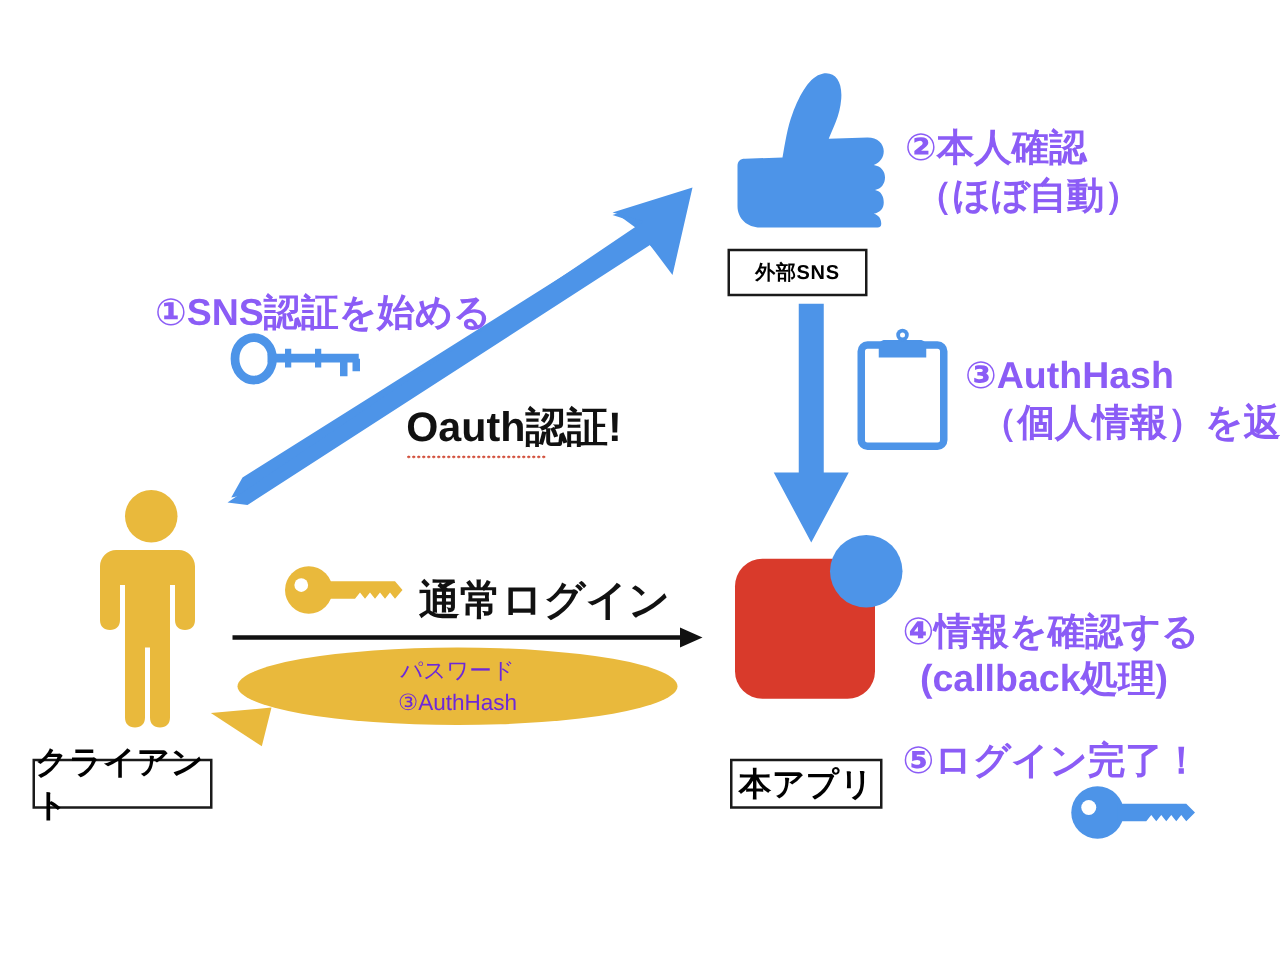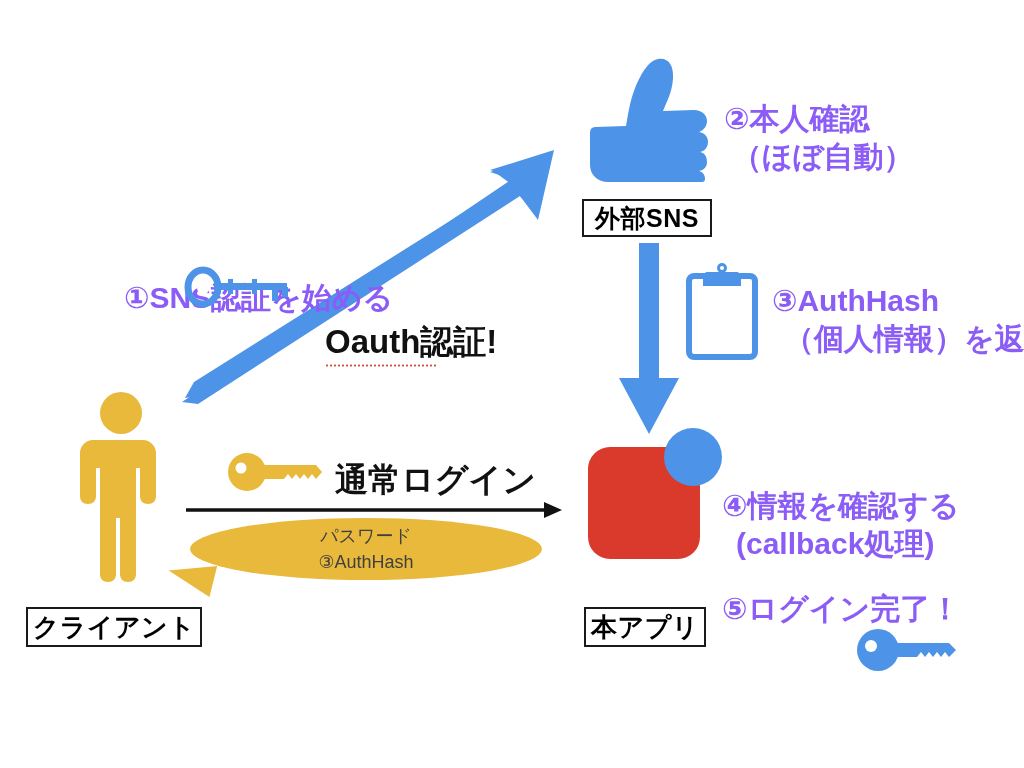--- a/index.html
+++ b/index.html
@@ -64,21 +64,21 @@
   }
 
   
   .bubble {
     background: #e9b93c;
     border-radius: 50%;
     display: flex;
     flex-direction: column;
     align-items: center;
     justify-content: center;
-    color: #404040;
+    color: #6d28d9;
     text-align: center;
     line-height: 1.45;
   }
   .bubble-tail {
     width: 0; height: 0;
     border-top: 16px solid transparent;
     border-bottom: 16px solid transparent;
     border-right: 46px solid #e9b93c;
   }
 
@@ -108,30 +108,30 @@
   <svg class="abs" style="left:578px; top:55px; width:132px; height:128px;" viewBox="0 0 132 128">
     <path d="M 12,78 C 12,74 14,72 18,72 L 48,71 C 50,60 52,46 56,36
              C 62,20 70,6 80,4 C 90,2 96,10 95,24 C 94,38 88,48 85,56
              L 116,55 C 124,55 129,60 129,66 C 129,71 126,75 121,77
              C 127,78 130,82 130,87 C 130,92 127,96 122,97
              C 127,98 129,102 129,107 C 129,112 126,115 121,116
              C 125,117 127,120 127,124 C 127,126 126,127 124,127
              L 30,127 C 20,127 12,120 12,110 Z" fill="#4d94e8"></path>
   </svg>
 
-  <div class="abs label-box" style="left:582px; top:199px; width:130px; height:38px; font-size:25px;">
+  <div class="abs label-box" style="left:582px; top:199px; width:112px; height:38px; font-size:16px;">
     <span>外部SNS</span>
   </div>
 
   <div class="abs anno" style="left:724px; top:100px; font-size:30px; text-align:left;">
     <span class="anno-line">②本人確認</span>
     <span class="anno-line" style="padding-left:8px;">（ほぼ自動）</span>
   </div>
 
-  <div class="abs anno" style="left:124px; top:232px; font-size:30px;margin-top:47px;">
+  <div class="abs anno" style="left:124px; top:232px; font-size:30px;">
     <span>①SNS認証を始める</span>
   </div>
 
   <svg class="abs" style="left:186px; top:268px; width:104px; height:38px;" viewBox="0 0 104 38">
     <ellipse cx="17" cy="19" rx="15" ry="17" fill="none" stroke="#4d94e8" stroke-width="7"></ellipse>
     <ellipse cx="17" cy="19" rx="6" ry="9" fill="#ffffff"></ellipse>
     <rect x="28" y="15" width="73" height="7" fill="#4d94e8"></rect>
     <rect x="42" y="11" width="5" height="15" fill="#4d94e8"></rect>
     <rect x="66" y="11" width="5" height="15" fill="#4d94e8"></rect>
     <rect x="86" y="19" width="6" height="14" fill="#4d94e8"></rect>
@@ -206,21 +206,21 @@
     <span class="anno-line">⑤ログイン完了！</span>
   </div>
 
   <svg class="abs" style="left:856px; top:628px; width:102px; height:44px;" viewBox="0 0 102 44">
     <circle cx="22" cy="22" r="21" fill="#4d94e8"></circle>
     <circle cx="15" cy="18" r="6" fill="#ffffff"></circle>
     <path d="M 38,15 L 93,15 L 100,22 L 93,29 L 89,24 L 85,29 L 81,24 L 77,29
              L 73,24 L 69,29 L 65,24 L 61,29 L 38,29 Z" fill="#4d94e8"></path>
   </svg>
 
-  <div class="abs label-box" style="left:26px; top:607px; width:176px; height:40px; font-size:26px;">
+  <div class="abs label-box" style="left:26px; top:607px; width:144px; height:40px; font-size:26px;">
     <span>クライアント</span>
   </div>
 
   <div class="abs label-box" style="left:584px; top:607px; width:122px; height:40px; font-size:26px;">
     <span>本アプリ</span>
   </div>
 
 </div>
 
 </body></html>

